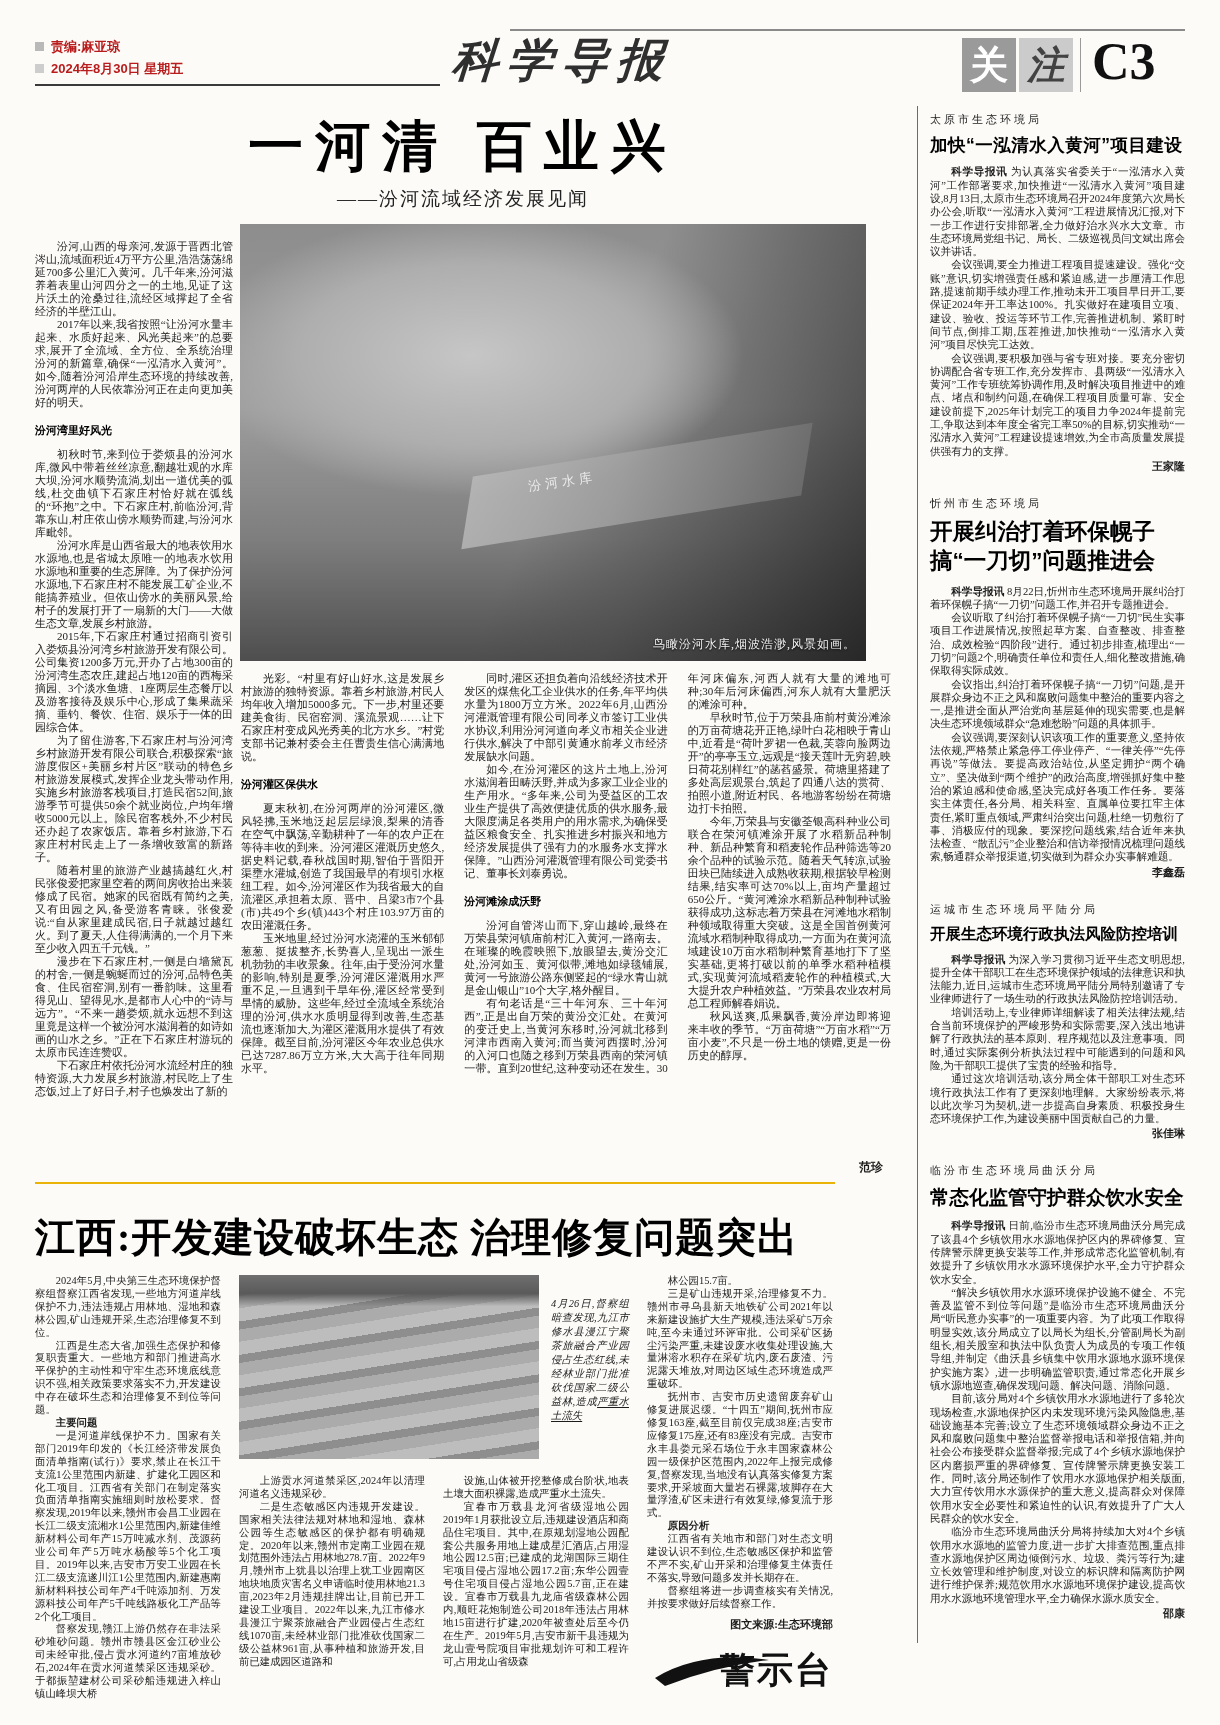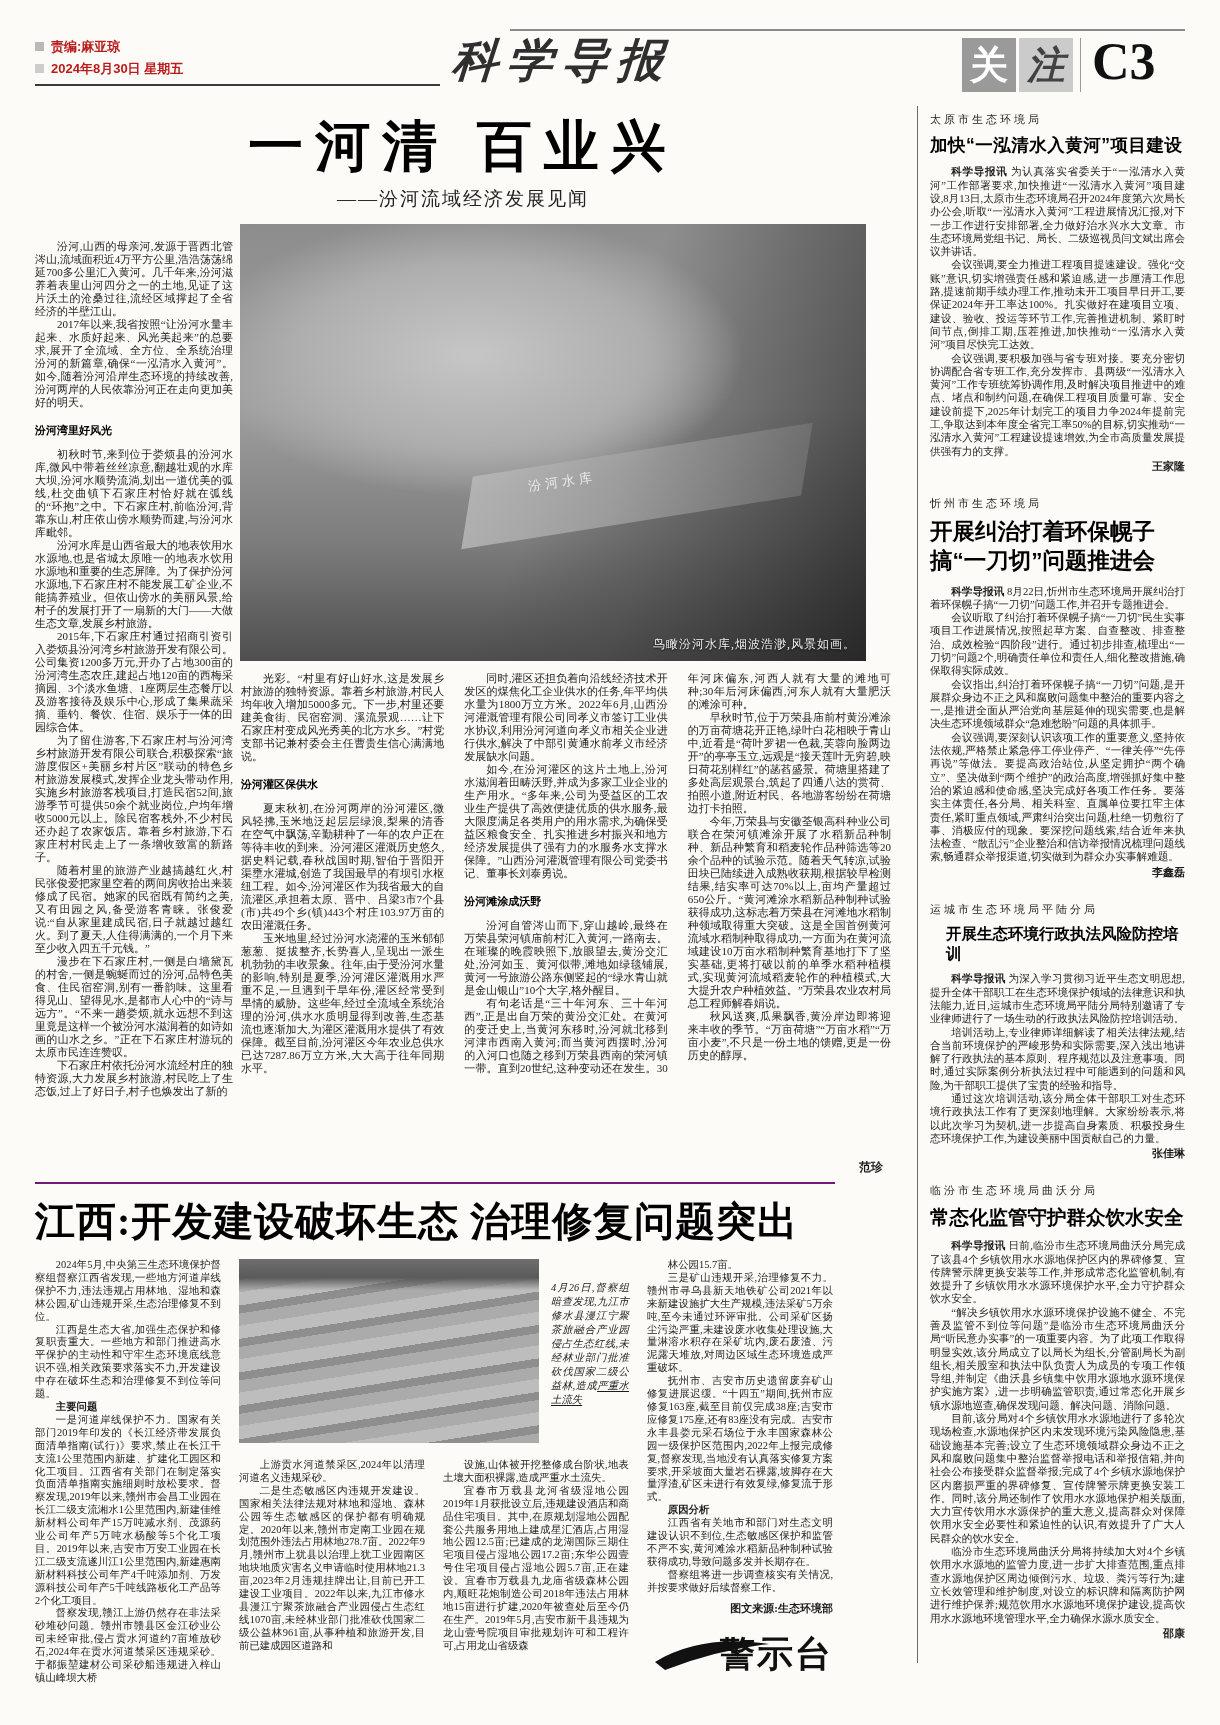--- a/index.html
+++ b/index.html
@@ -55,28 +55,28 @@
 
   
   .rpanel{position:absolute;left:917px;top:106px;width:268px;border-left:1px solid #6b6b6b;
           padding:6px 0 0 12px;}
   .ra{margin-bottom:22px;}
   .ra-kicker{font-size:11px;letter-spacing:3px;color:#1f1f1f;margin-bottom:7px;}
   .ra-headline{font-family:"Liberation Sans",sans-serif;font-weight:900;color:#000;
                line-height:1.28;margin-bottom:9px;}
   .hl-a{font-size:17.5px;letter-spacing:.5px;}
   .hl-b{font-size:22.5px;}
-  .hl-c{font-size:15.5px;margin-left:16px;}
+  .hl-c{font-size:15.5px;}
   .hl-d{font-size:19.5px;}
   .ra p{font-size:10.6px;line-height:13.3px;}
   .ra-byline{text-align:right;font-weight:700;font-size:11px;margin-top:1px;}
 
   
-  .bottom{position:absolute;left:35px;top:1182px;width:800px;border-top:2px solid #701a75;
-          padding-top:10px;}
+  .bottom{position:absolute;left:35px;top:1182px;width:800px;border-top:2px solid #eab308;
+          padding-top:26px;}
   .b-headline{font-size:40px;font-weight:900;letter-spacing:1px;color:#000;white-space:nowrap;
           font-family:"Liberation Serif",serif;margin:0 0 10px 0;}
   .b-grid{display:grid;grid-template-columns:186px 186px 186px 186px;column-gap:18px;
           grid-template-rows:192px auto;}
   .b-grid p{font-size:10.4px;line-height:12.9px;}
   .b-col1{grid-column:1;grid-row:1 / span 2;max-height:445px;overflow:hidden;}
   .b-fig{grid-column:2 / span 2;grid-row:1;display:flex;gap:12px;font-style:italic;}
   .b-photo{flex:1;height:184px;
      background:
        linear-gradient(to bottom, #6f6f6f 0%, #5a5a5a 10%, rgba(0,0,0,0) 17%),
@@ -223,21 +223,21 @@
         <p data-name="bottom-paragraph">设施,山体被开挖整修成台阶状,地表土壤大面积裸露,造成严重水土流失。</p>
         <p data-name="bottom-paragraph">宜春市万载县龙河省级湿地公园2019年1月获批设立后,违规建设酒店和商品住宅项目。其中,在原规划湿地公园配套公共服务用地上建成星汇酒店,占用湿地公园12.5亩;已建成的龙湖国际三期住宅项目侵占湿地公园17.2亩;东华公园壹号住宅项目侵占湿地公园5.7亩,正在建设。宜春市万载县九龙庙省级森林公园内,顺旺花炮制造公司2018年违法占用林地15亩进行扩建,2020年被查处后至今仍在生产。2019年5月,吉安市新干县违规为龙山壹号院项目审批规划许可和工程许可,占用龙山省级森</p>
       </div>
 
     <div class="b-col4" data-name="bottom-column-4">
       <div data-name="bottom-column-4-text">
           <p data-name="bottom-paragraph">林公园15.7亩。</p>
           <p data-name="bottom-paragraph">三是矿山违规开采,治理修复不力。赣州市寻乌县新天地铁矿公司2021年以来新建设施扩大生产规模,违法采矿5万余吨,至今未通过环评审批。公司采矿区扬尘污染严重,未建设废水收集处理设施,大量淋溶水积存在采矿坑内,废石废渣、污泥露天堆放,对周边区域生态环境造成严重破坏。</p>
           <p data-name="bottom-paragraph">抚州市、吉安市历史遗留废弃矿山修复进展迟缓。“十四五”期间,抚州市应修复163座,截至目前仅完成38座;吉安市应修复175座,还有83座没有完成。吉安市永丰县娄元采石场位于永丰国家森林公园一级保护区范围内,2022年上报完成修复,督察发现,当地没有认真落实修复方案要求,开采坡面大量岩石裸露,坡脚存在大量浮渣,矿区未进行有效复绿,修复流于形式。</p>
           <p data-name="bottom-paragraph" class="inline-subhead">原因分析</p>
-          <p data-name="bottom-paragraph">江西省有关地市和部门对生态文明建设认识不到位,生态敏感区保护和监管不严不实,黄河滩涂水稻新品种制种试验获得成功,导致问题多发并长期存在。</p>
+          <p data-name="bottom-paragraph">江西省有关地市和部门对生态文明建设认识不到位,生态敏感区保护和监管不严不实,矿山开采和治理修复主体责任不落实,导致问题多发并长期存在。</p>
           <p data-name="bottom-paragraph">督察组将进一步调查核实有关情况,并按要求做好后续督察工作。</p>
         </div>
       <div class="b-credit" data-name="source-credit">图文来源:生态环境部</div>
       <svg class="b-stamp" width="182" height="54" viewBox="0 0 182 54" data-name="warning-platform-stamp-icon">
         <path d="M4,40 Q50,12 118,22 Q66,28 14,48 Z" fill="#111"></path>
         <text x="68" y="44" font-size="36" font-weight="bold" fill="#101010" font-family="Liberation Sans, sans-serif" letter-spacing="2" data-name="stamp-text">警示台</text>
       </svg>
     </div>
   </div>
 </div>

